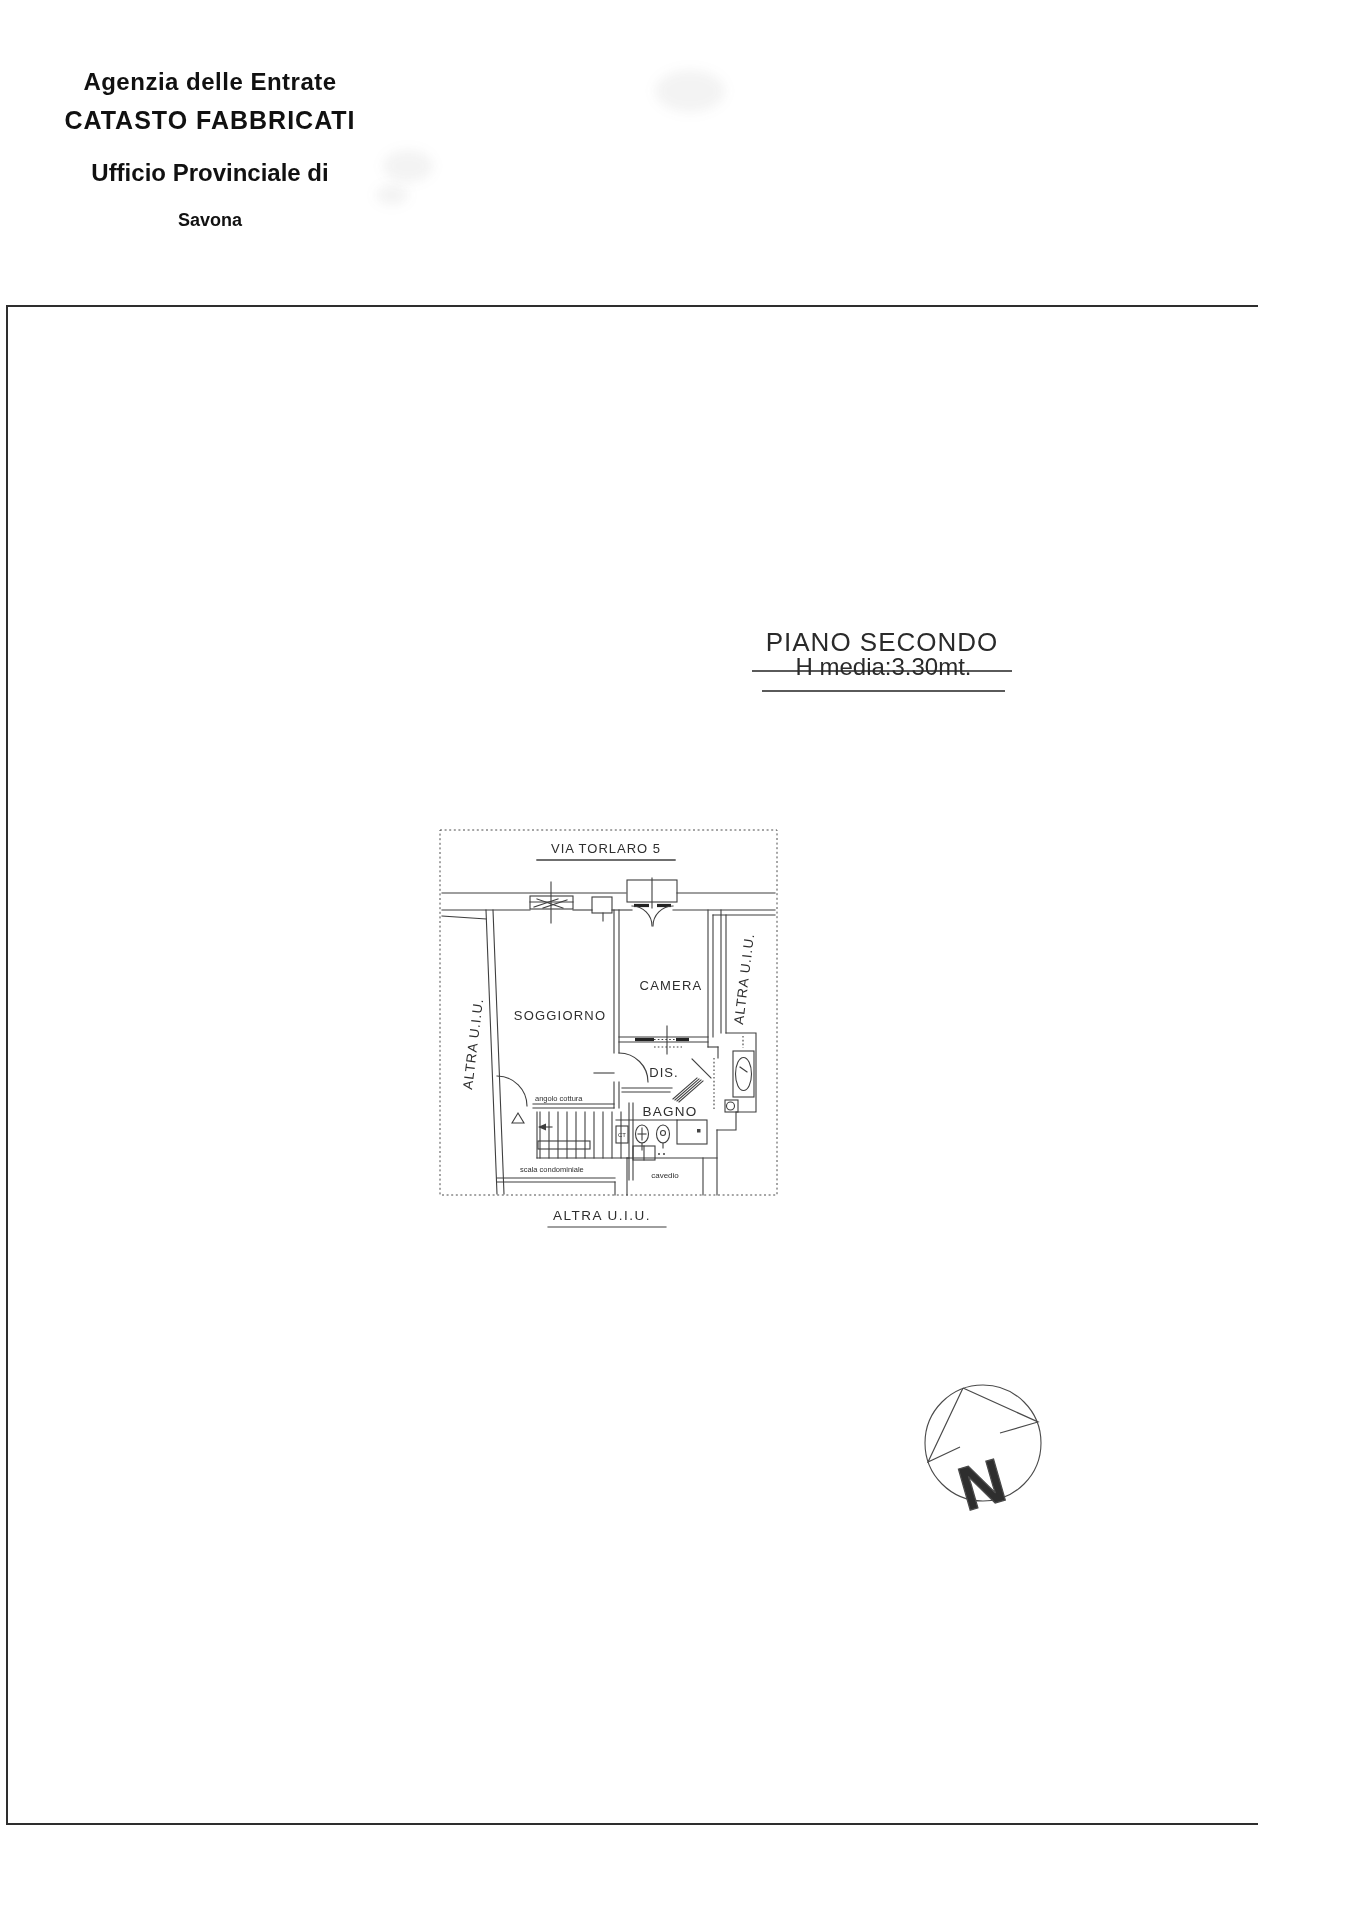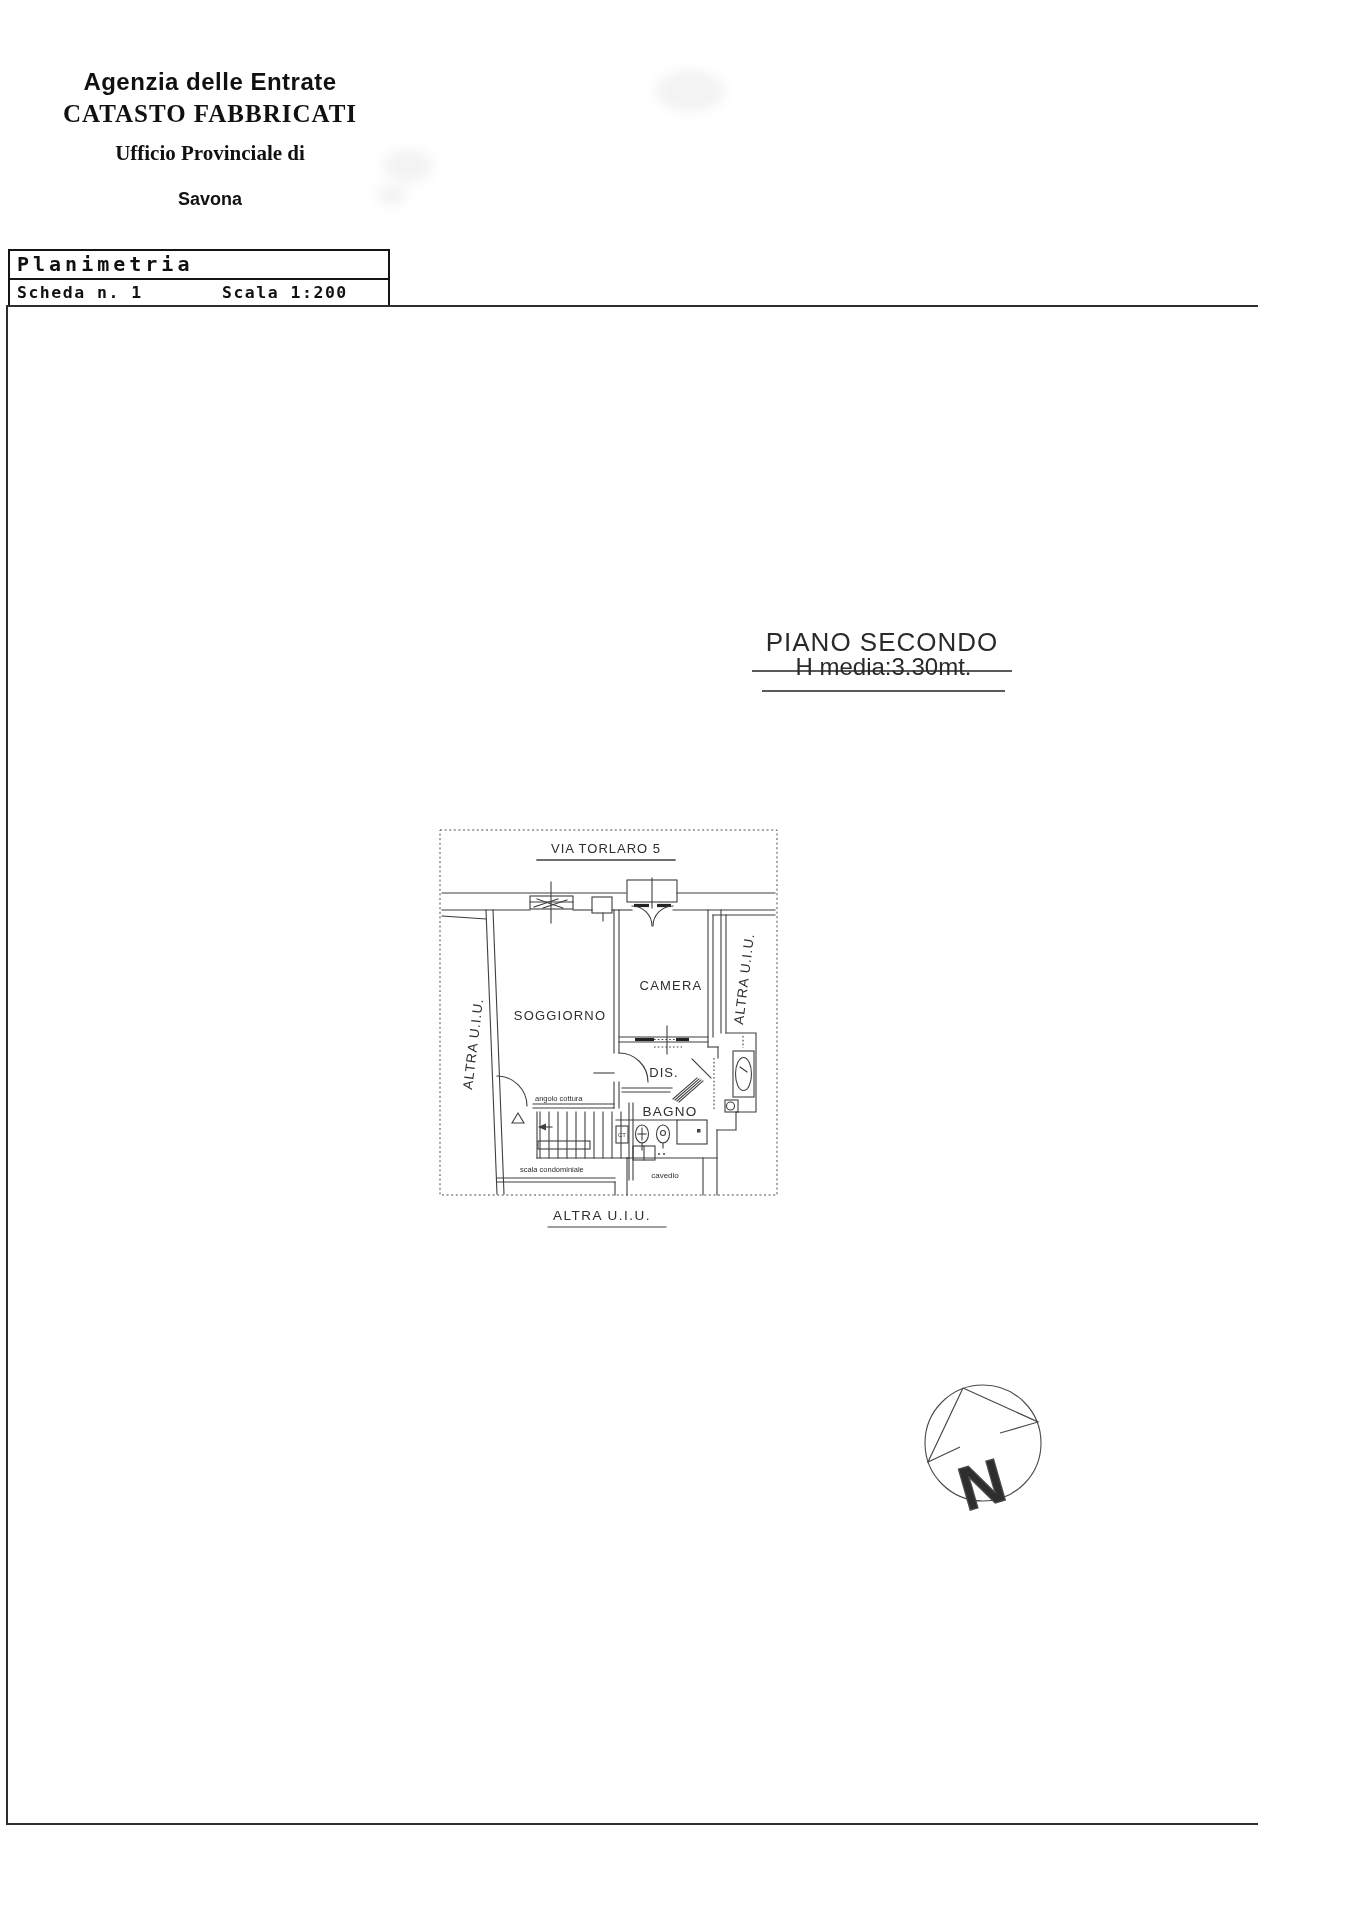--- a/index.html
+++ b/index.html
@@ -1,22 +1,22 @@
 <!DOCTYPE html>
 <html><head>
 <meta charset="utf-8">
 <style>
   html,body{margin:0;padding:0;background:#ffffff;}
   .page{position:relative;width:1258px;height:1920px;background:#ffffff;overflow:hidden;
         font-family:"Liberation Sans",sans-serif;color:#1c1c1c;}
   
   .hdr{position:absolute;left:55px;top:68px;width:310px;text-align:center;font-weight:bold;color:#111;}
   .hdr .l1{font-size:24px;letter-spacing:.5px;}
-  .hdr .l2{font-size:25px;letter-spacing:1px;margin-top:4px;font-family:Liberation Serif, serif;}
-  .hdr .l3{font-size:21px;margin-top:13px;font-family:Liberation Serif, serif;}
+  .hdr .l2{font-size:25px;letter-spacing:1px;margin-top:10px;}
+  .hdr .l3{font-size:24px;margin-top:24px;}
   .hdr .l4{font-size:18px;margin-top:23px;}
   
   .ibox{position:absolute;left:8px;top:249px;width:378px;border:2px solid #141414;background:#fff;
         font-family:"DejaVu Sans Mono","Liberation Mono",monospace;font-weight:bold;color:#111;}
   .ibox .r1{font-size:20px;letter-spacing:4px;padding:1px 0 2px 7px;border-bottom:2px solid #141414;}
   .ibox .r2{display:flex;font-size:16.5px;letter-spacing:1.5px;padding:3px 0 4px 7px;}
   .ibox .r2 .sheet{width:205px;}
   
   .darea{position:absolute;left:6px;top:305px;width:1257px;height:1516px;border:2px solid #2e2e2e;background:#fff;}
   
@@ -44,27 +44,20 @@
   <div class="smudge" style="left:383px;top:150px;width:50px;height:32px;"></div>
   <div class="smudge" style="left:376px;top:185px;width:32px;height:20px;"></div>
 
   <div class="hdr">
     <div class="l1">Agenzia delle Entrate</div>
     <div class="l2">CATASTO FABBRICATI</div>
     <div class="l3">Ufficio Provinciale di</div>
     <div class="l4">Savona</div>
   </div>
 
-  <div class="ibox">
-    <div class="r1">Planimetria</div>
-    <div class="r2">
-      <span class="sheet">Scheda n. 1</span>
-      <span class="scale">Scala 1:200</span>
-    </div>
-  </div>
 
   <div class="darea"></div>
 
   <div class="ftitle">PIANO SECONDO</div>
   <div class="fheight">H media:3.30mt.</div>
 
   <svg class="plan-svg" width="360" height="420" viewBox="0 0 360 420">
 
     <rect class="bnd" x="10" y="10" width="337" height="365"></rect>
 

